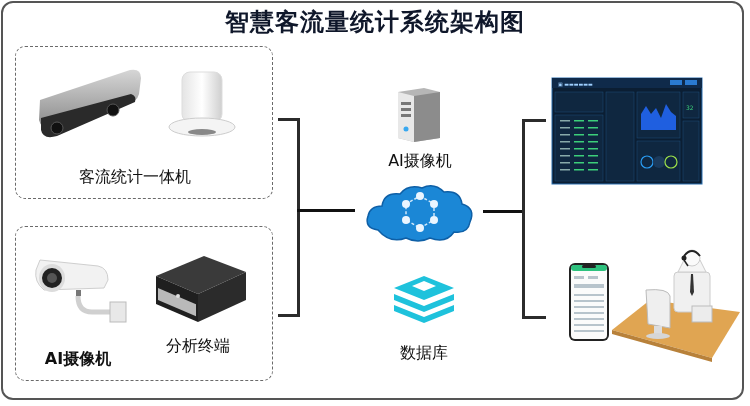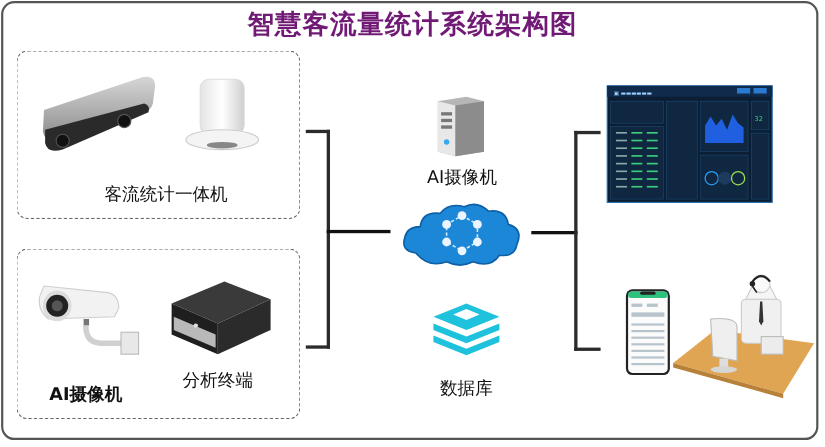--- a/index.html
+++ b/index.html
@@ -1,18 +1,18 @@
 <!DOCTYPE html>
 <html><head>
 <meta charset="utf-8">
 <style>
   html,body{margin:0;padding:0;background:#ffffff;}
   body{width:750px;height:406px;position:relative;overflow:hidden;font-family:"DejaVu Sans","Liberation Sans",sans-serif;}
   .frame{position:absolute;left:1px;top:1px;width:743px;height:399px;border:2px solid #555;border-radius:12px;background:#fff;box-sizing:border-box;}
-  .title{position:absolute;left:0;width:750px;top:6px;text-align:center;font-size:24px;font-weight:bold;color:#701a75;letter-spacing:1px;}
+  .title{position:absolute;left:0;width:750px;top:6px;text-align:center;font-size:24px;font-weight:bold;color:#0f172a;letter-spacing:1px;}
   .group{position:absolute;border:1.5px dashed #6a6a6a;border-radius:10px;box-sizing:border-box;}
   .label{position:absolute;font-size:16px;color:#111;text-align:center;white-space:nowrap;}
   .line{position:absolute;background:#2b2b2b;}
   svg{position:absolute;overflow:visible;}
 </style>
 </head>
 <body>
 
 <div class="frame"></div>
 <div class="title">智慧客流量统计系统架构图</div>
@@ -35,21 +35,21 @@
     <linearGradient id="gcyl" x1="0" y1="0" x2="1" y2="0">
       <stop offset="0" stop-color="#e4e4e4"></stop>
         <stop offset="0.5" stop-color="#ffffff"></stop>
         <stop offset="1" stop-color="#cfcfcf"></stop>
     </linearGradient>
   </defs>
   <rect x="17" y="2" width="40" height="50" rx="8" fill="url(#gcyl)" stroke="#ddd"></rect>
   <ellipse cx="37" cy="57" rx="33" ry="9" fill="#f4f4f4" stroke="#ccc"></ellipse>
   <ellipse cx="37" cy="62" rx="14" ry="3" fill="#888"></ellipse>
 </svg>
-<div class="label" style="left:76px;top:167px;width:150px;">客流统计一体机</div>
+<div class="label" style="left:60px;top:167px;width:150px;">客流统计一体机</div>
 
 <div class="group" style="left:15px;top:226px;width:258px;height:155px;"></div>
 <svg style="left:30px;top:252px;" width="100" height="75" viewBox="0 0 100 75">
   <path d="M10 8 L68 14 Q78 16 78 28 L74 36 L14 38 Q4 30 6 18 Z" fill="#f2f2f2" stroke="#cfcfcf"></path>
   <ellipse cx="22" cy="26" rx="13" ry="14" fill="#dcdcdc"></ellipse>
   <circle cx="22" cy="26" r="10" fill="#222"></circle>
   <circle cx="22" cy="26" r="5" fill="#555"></circle>
   <rect x="46" y="38" width="5" height="6" fill="#777"></rect>
   <path d="M48 44 Q48 60 62 60 L82 60" stroke="#d0d0d0" stroke-width="5" fill="none"></path>
   <rect x="80" y="50" width="16" height="20" fill="#e8e8e8" stroke="#bbb"></rect>

